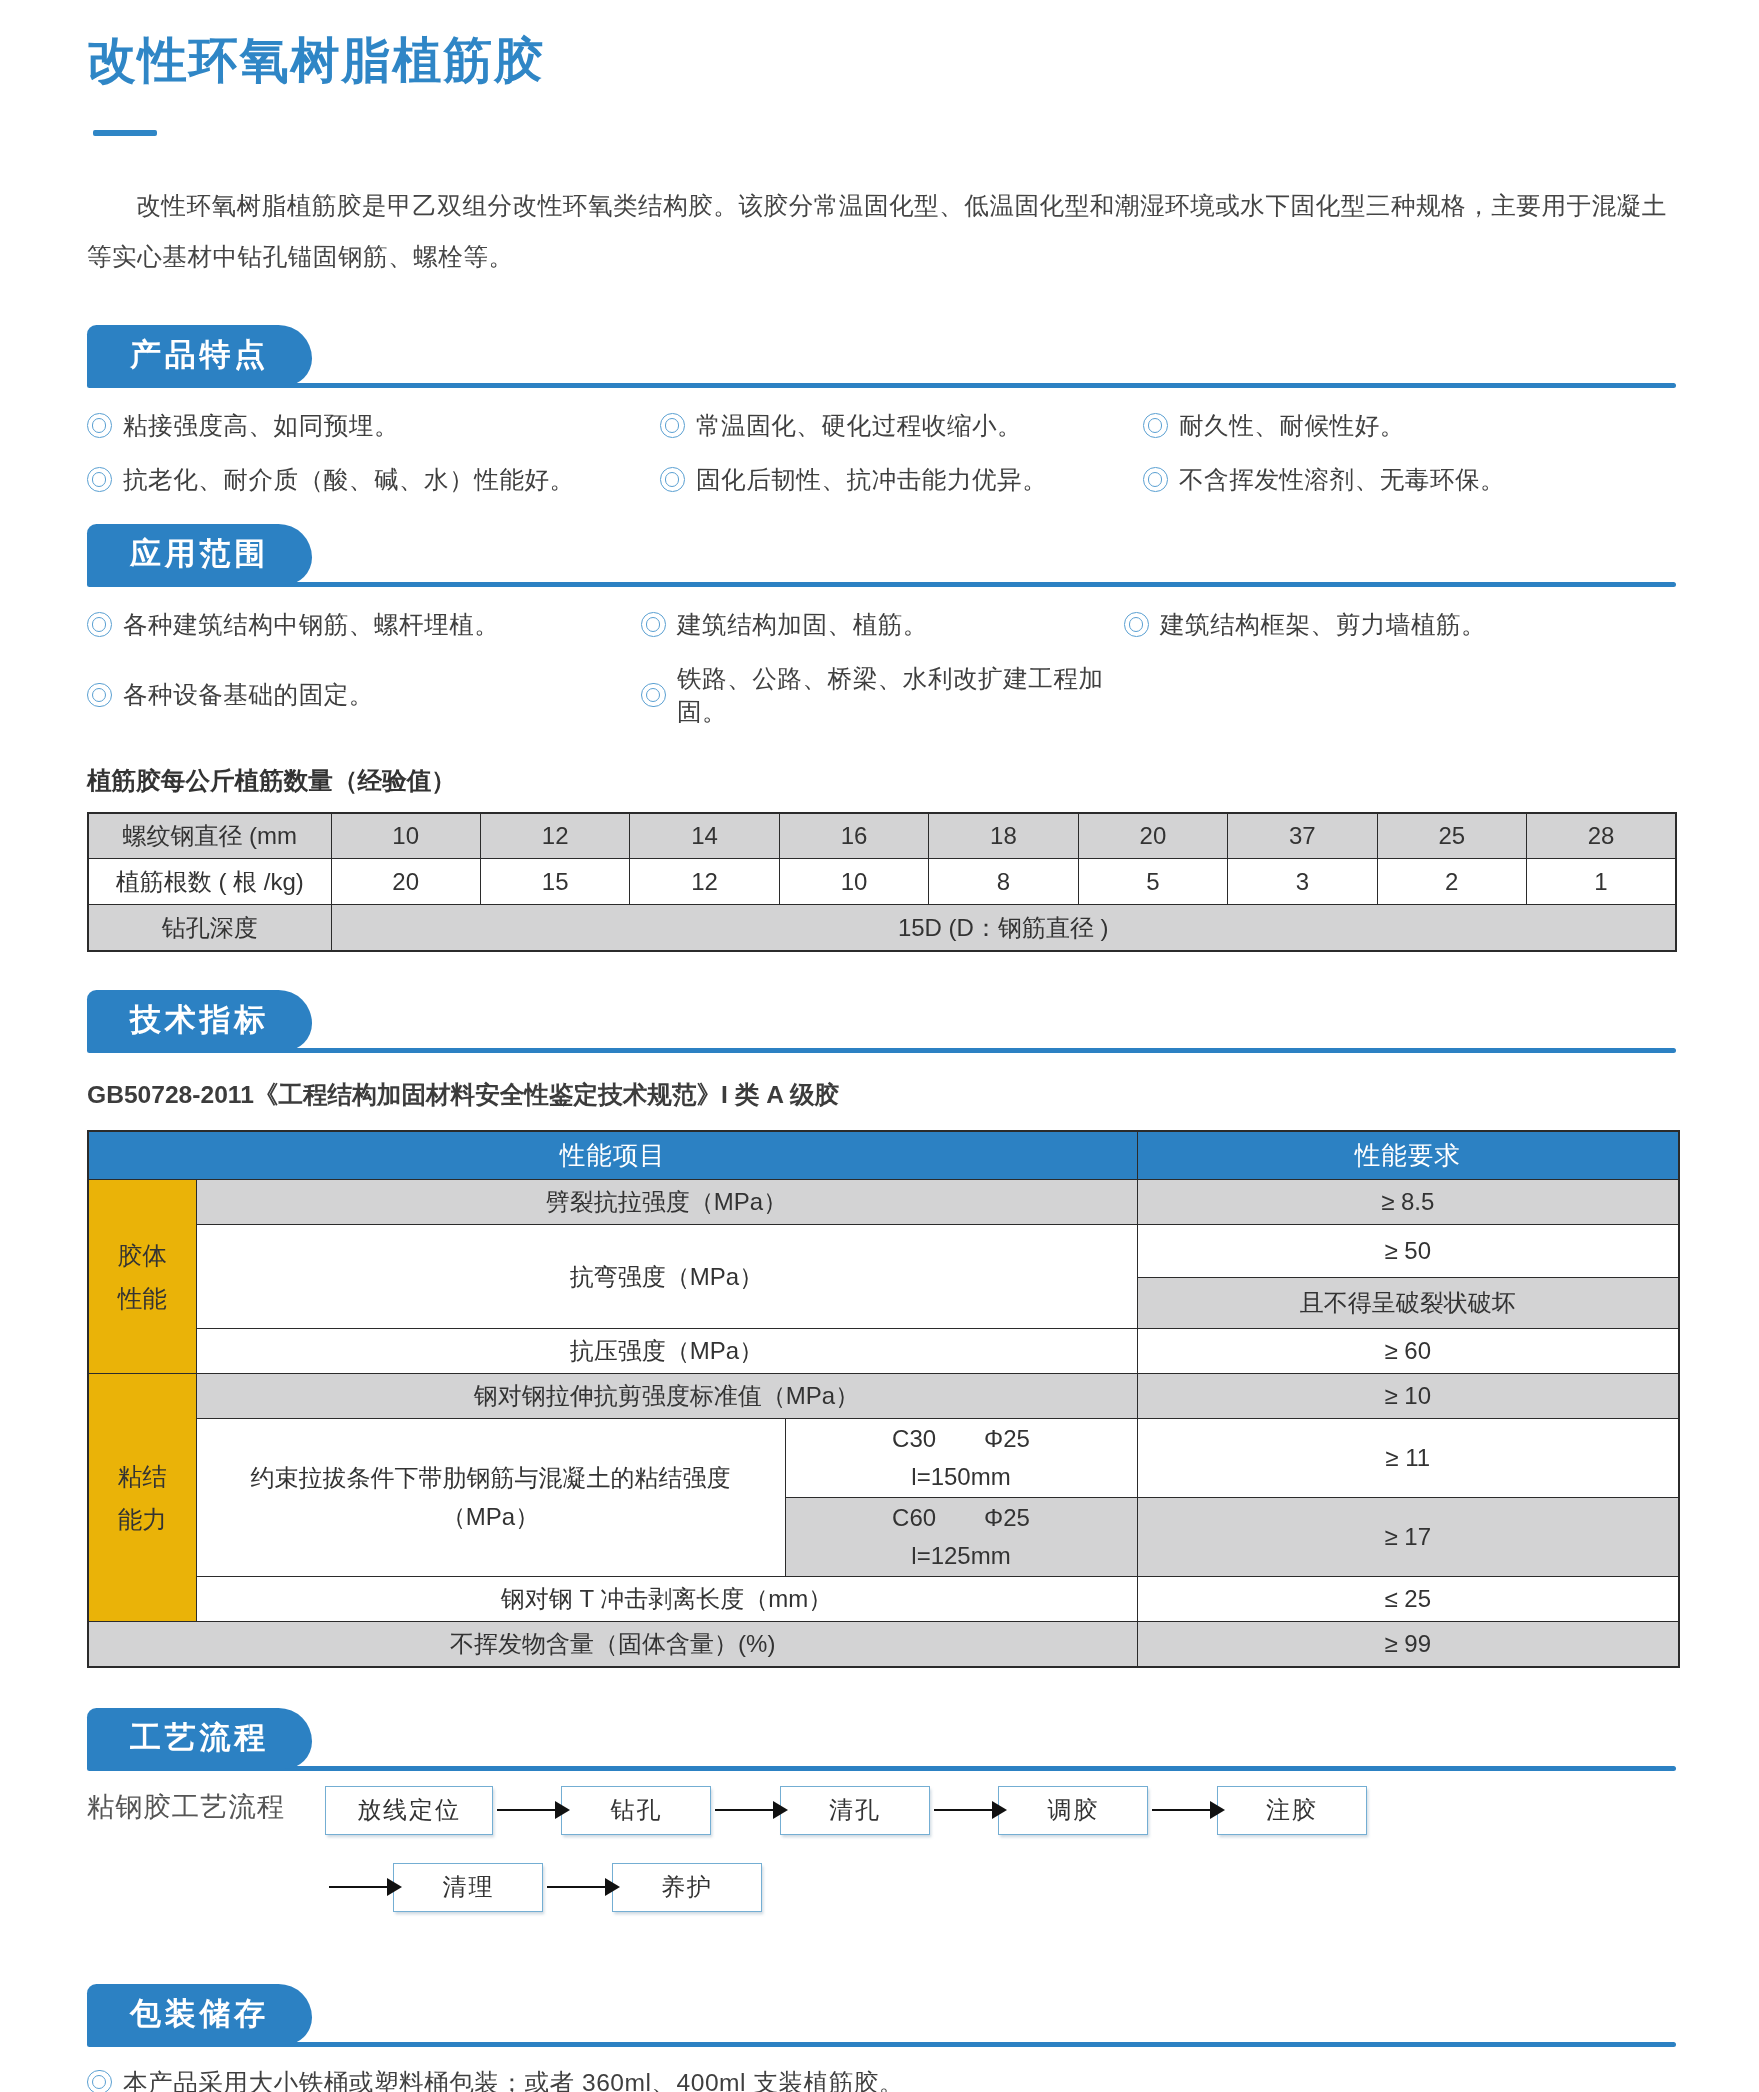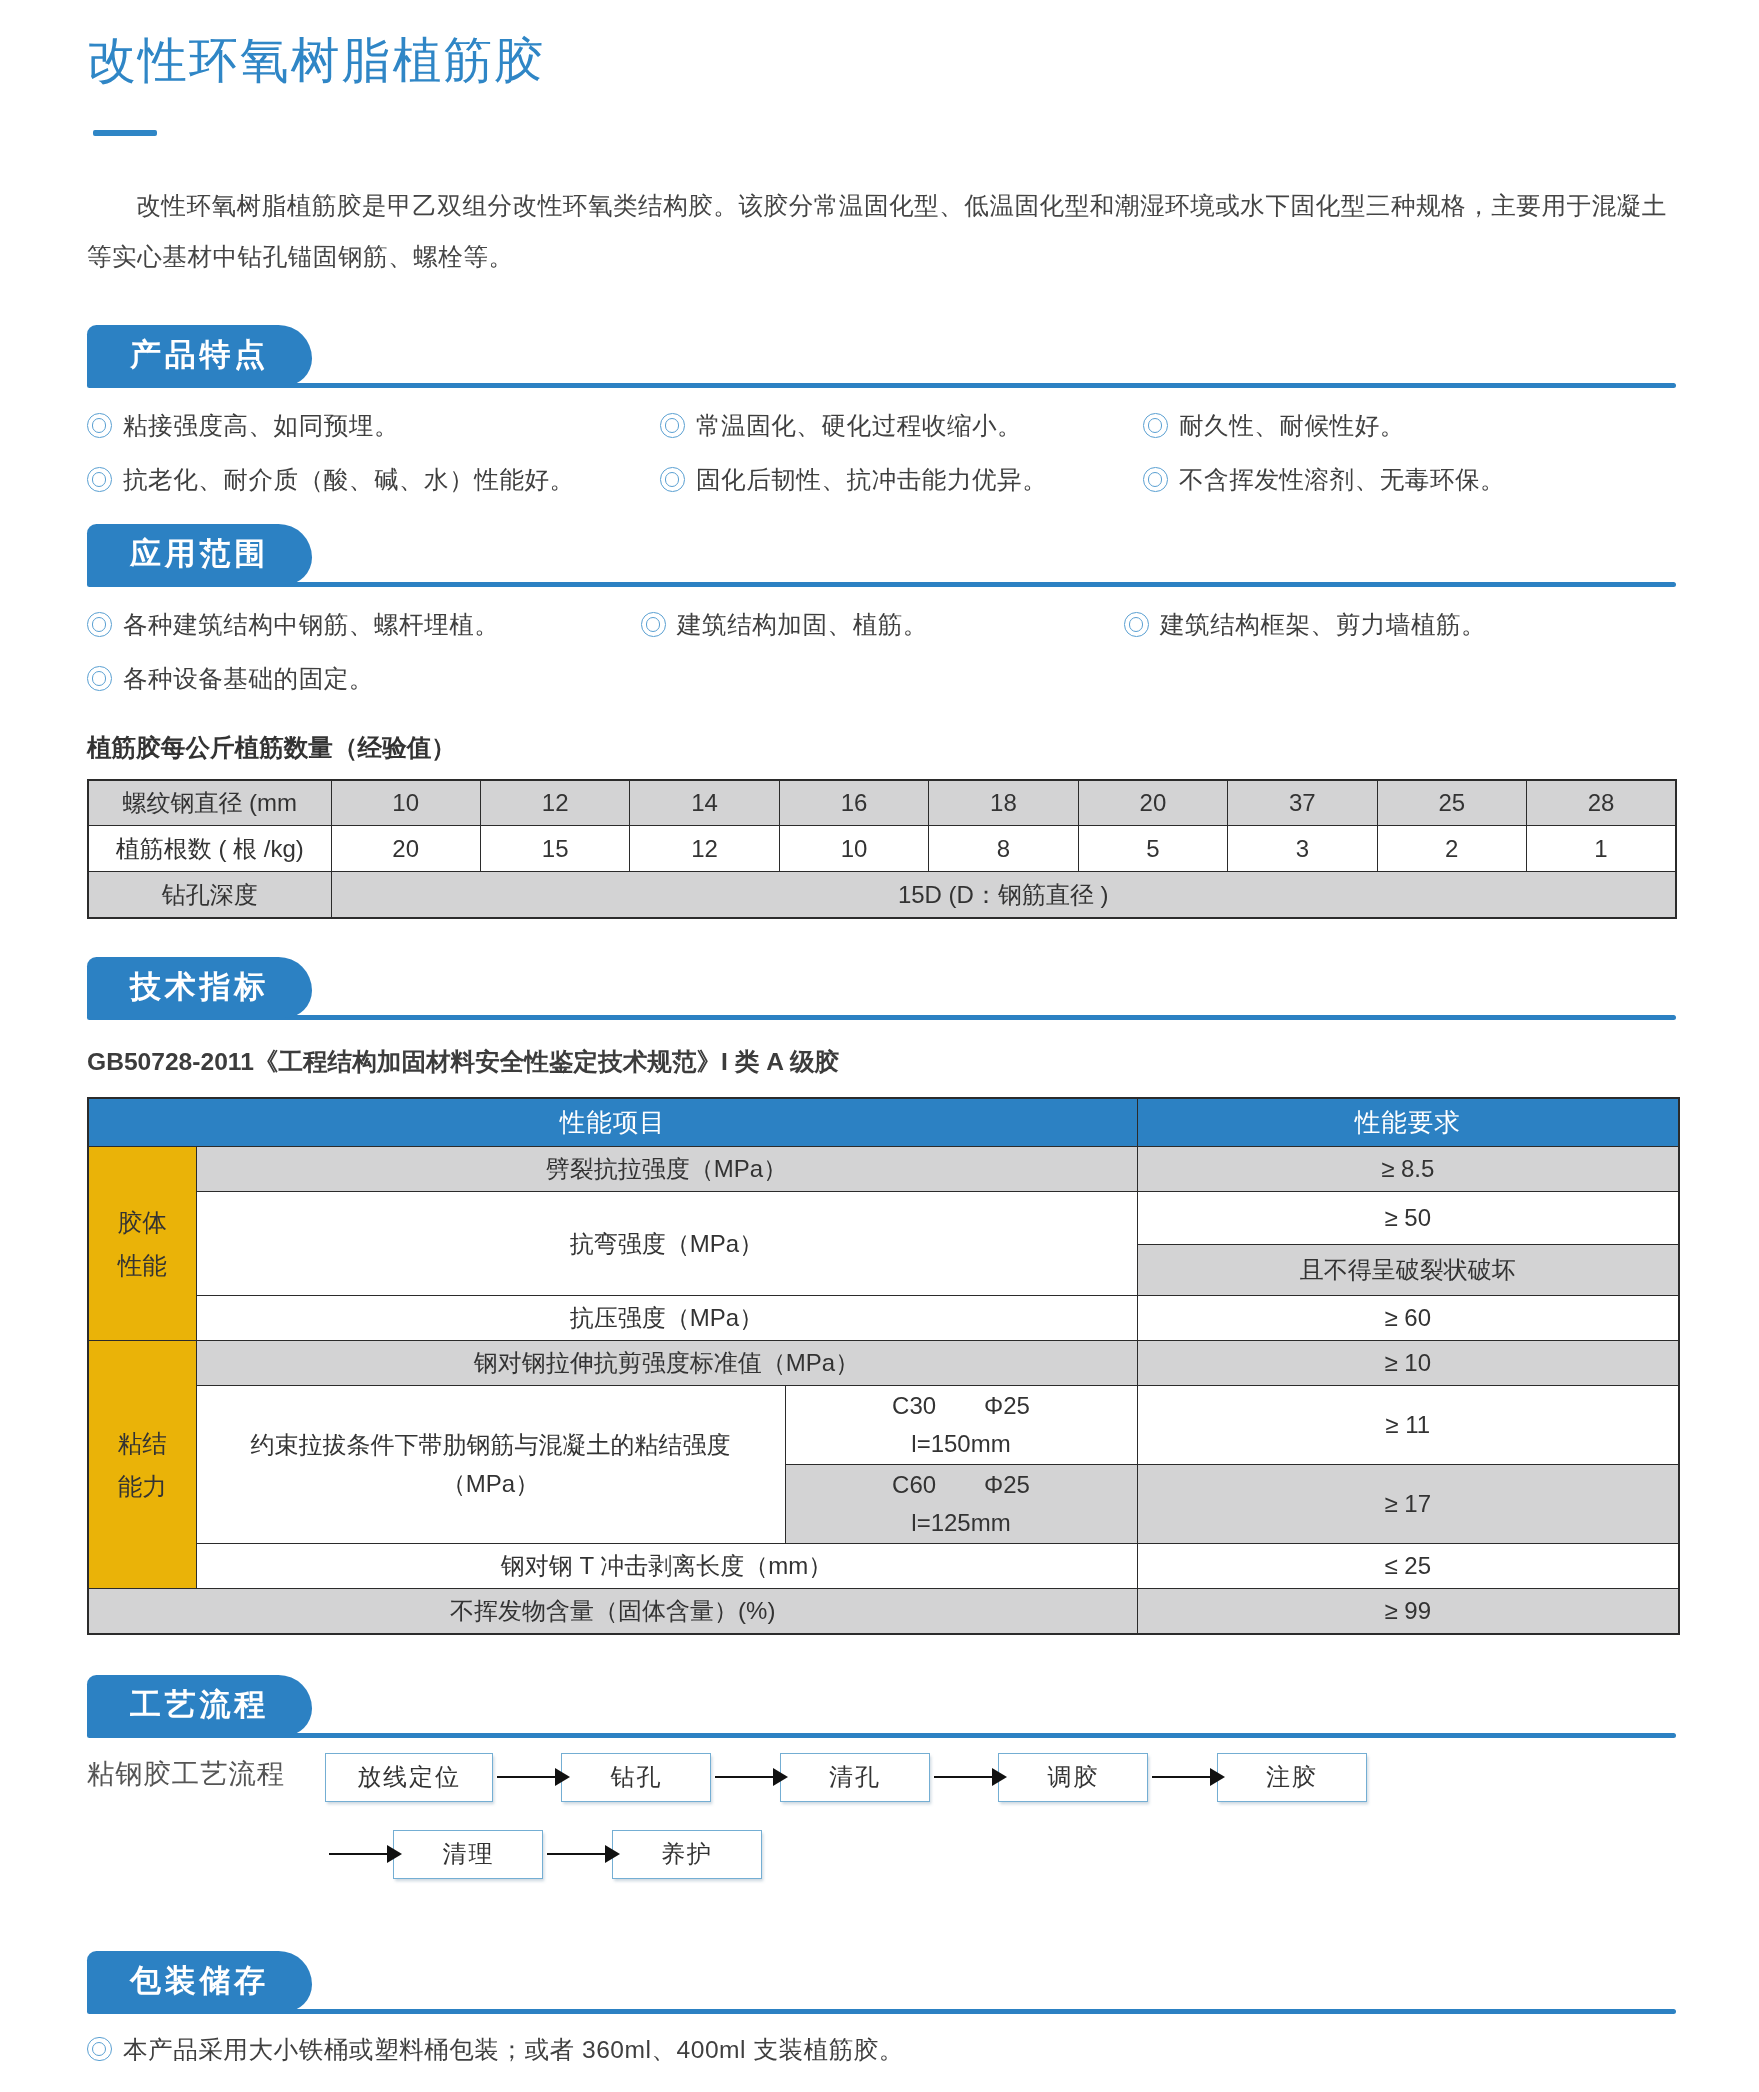--- a/index.html
+++ b/index.html
@@ -5,21 +5,21 @@
   * { margin:0; padding:0; box-sizing:border-box; }
   html,body { background:#ffffff; }
   body {
     width:1759px; height:2092px;
     font-family:"Liberation Sans","DejaVu Sans",sans-serif;
     color:#3f3f3f; overflow:hidden; position:relative;
   }
   .page { padding:28px 83px 0 87px; }
 
   
-  .page-title { font-size:49px; font-weight:normal; color:#2F86C6; letter-spacing:1.9px; }
+  .page-title { font-size:49px; font-weight:bold; color:#2F86C6; letter-spacing:1.9px; }
   .title-underline { width:64px; height:5.7px; background:#2F86C6; margin:36px 0 0 5.7px; border-radius:1.9px; }
 
   
   .intro { margin-top:44px; font-size:24.6px; line-height:2.1; text-indent:2em; color:#444; letter-spacing:0.5px; }
 
   
   .sec-head { position:relative; height:63px; }
   .sec-line { position:absolute; left:0; right:0; bottom:0; height:4.7px; background:#2C81C3; border-radius:2.8px; }
   .sec-badge {
     position:absolute; left:0; top:0; height:61px; min-width:225px; padding:0 32px;
@@ -144,20 +144,24 @@
       <span class="ring-icon"></span>
       <span class="bullet-text">建筑结构加固、植筋。</span>
     </div>
     <div class="bullet">
       <span class="ring-icon"></span>
       <span class="bullet-text">建筑结构框架、剪力墙植筋。</span>
     </div>
     <div class="bullet">
       <span class="ring-icon"></span>
       <span class="bullet-text">各种设备基础的固定。</span>
+    </div>
+    <div class="bullet">
+      <span class="ring-icon"></span>
+      <span class="bullet-text">铁路、公路、桥梁、水利改扩建工程加固。</span>
     </div>
   </div>
 
   <div class="tbl-title">植筋胶每公斤植筋数量（经验值）</div>
   <table class="rebar">
     <tbody>
         <tr class="gray">
       <td class="lab">螺纹钢直径 (mm</td>
       <td>10</td>
       <td>12</td>

